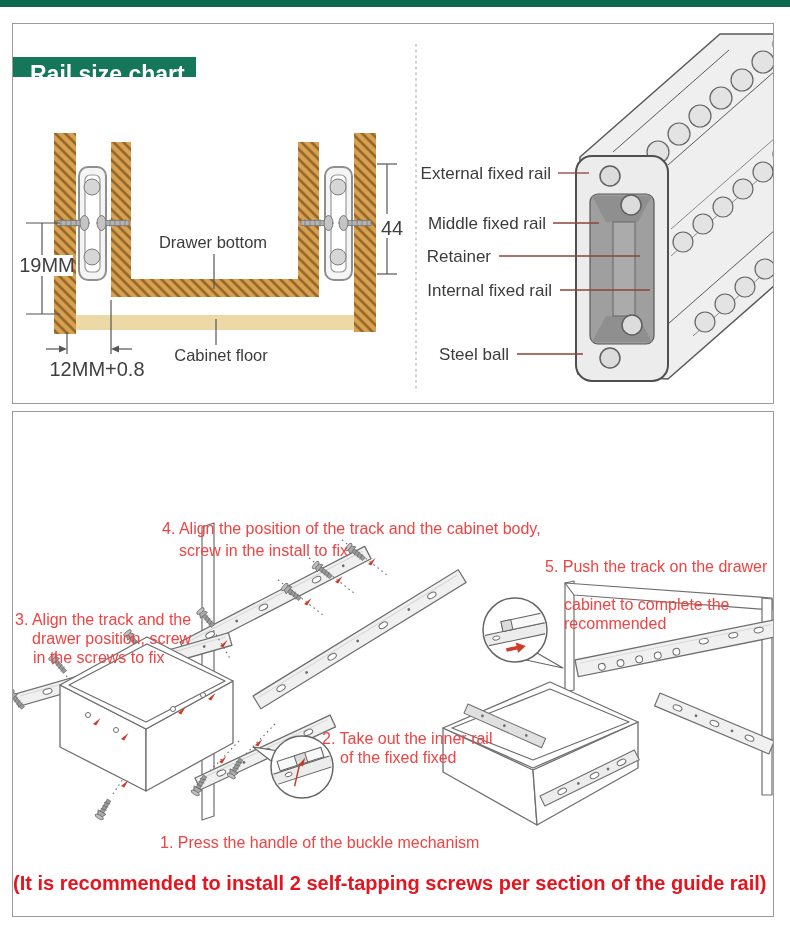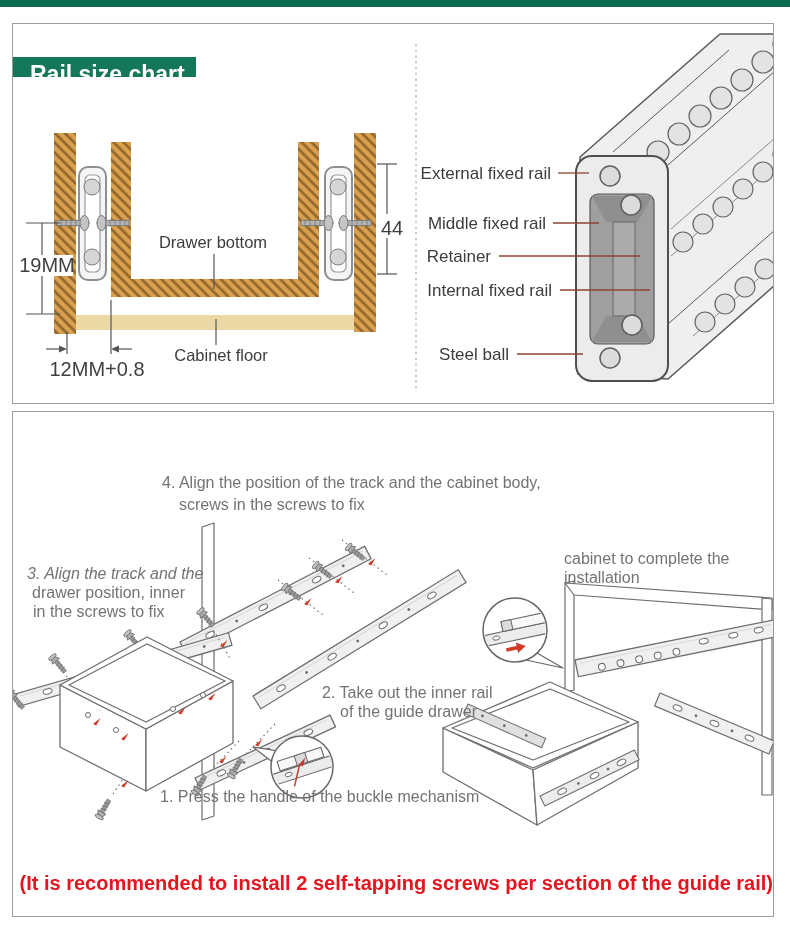--- a/index.html
+++ b/index.html
@@ -5,22 +5,22 @@
   html,body{margin:0;padding:0;background:#fff;}
   .page{position:relative;width:790px;height:948px;background:#fff;overflow:hidden;
         font-family:"Liberation Sans",sans-serif;}
   .top-bar{position:absolute;left:0;top:0;width:790px;height:7px;background:#0c6a4e;}
   .panel{position:absolute;left:12px;width:762px;border:1px solid #9c9c9c;background:#fff;box-sizing:border-box;overflow:hidden;}
   .panel-top{top:23px;height:381px;}
   .panel-bottom{top:411px;height:506px;}
   .badge{position:absolute;left:0;top:33px;width:183px;height:20px;background:#15775a;}
   .badge span{display:block;color:#fff;font-size:23px;font-weight:bold;line-height:34px;padding-left:17px;}
   .diagram-svg{position:absolute;left:0;top:0;}
-  .step-line{position:absolute;color:#737373;font-size:16px;white-space:nowrap;}
-  .note{position:absolute;left:0;right:0;top:460px;text-align:right;color:#e5141e;
+  .step-line{position:absolute;color:#ef4444;font-size:16px;white-space:nowrap;margin-top:46px;}
+  .note{position:absolute;left:0;right:0;top:460px;text-align:left;color:#e5141e;
         font-size:20px;font-weight:bold;white-space:nowrap;}
   svg text{font-family:"Liberation Sans",sans-serif;}
 </style>
 </head>
 <body>
 
 <div class="page">
   <div class="top-bar"></div>
 
   <section class="panel panel-top">
@@ -383,29 +383,30 @@
               <rect x="-12" y="-11" width="10" height="10" fill="#dcdcdc" stroke="#666" stroke-width="1"></rect>
               <ellipse cx="-20" cy="4" rx="3.6" ry="2" fill="#fff" stroke="#666" stroke-width="0.9"></ellipse>
               <path d="M-14,20 L-2,20 L-2,16 L8,22 L-2,28 L-2,24 L-14,24 Z" fill="#d13b2a" transform="translate(0,-2) scale(0.9)"></path>
             </g>
           </g>
         </g>
       </g>
     </svg>
 
     <div class="step-line" style="left:149px;top:62px;">4. Align the position of the track and the cabinet body,</div>
-    <div class="step-line" style="left:166px;top:84px;">screws in the screws to fix</div>
-
+    <div class="step-line" style="left:166px;top:84px;">screw in the install to fix</div>
+
+    <div class="step-line" style="left:532px;top:100px;">5. Push the track on the drawer</div>
     <div class="step-line" style="left:551px;top:138px;">cabinet to complete the</div>
-    <div class="step-line" style="left:551px;top:157px;">installation</div>
-
-    <div class="step-line" style="left:14px;top:153px;font-style:italic;">3. Align the track and the</div>
-    <div class="step-line" style="left:19px;top:172px;">drawer position, inner</div>
+    <div class="step-line" style="left:551px;top:157px;">recommended</div>
+
+    <div class="step-line" style="left:2px;top:153px;">3. Align the track and the</div>
+    <div class="step-line" style="left:19px;top:172px;">drawer position, screw</div>
     <div class="step-line" style="left:20px;top:191px;text-align:center;">in the screws to fix</div>
 
     <div class="step-line" style="left:309px;top:272px;text-align:center;">2. Take out the inner rail</div>
-    <div class="step-line" style="left:327px;top:291px;">of the guide drawer</div>
+    <div class="step-line" style="left:327px;top:291px;">of the fixed fixed</div>
 
     <div class="step-line" style="left:147px;top:376px;">1. Press the handle of the buckle mechanism</div>
 
     <div class="note">(It is recommended to install 2 self-tapping screws per section of the guide rail)</div>
   </section>
 </div>
 
 </body></html>

